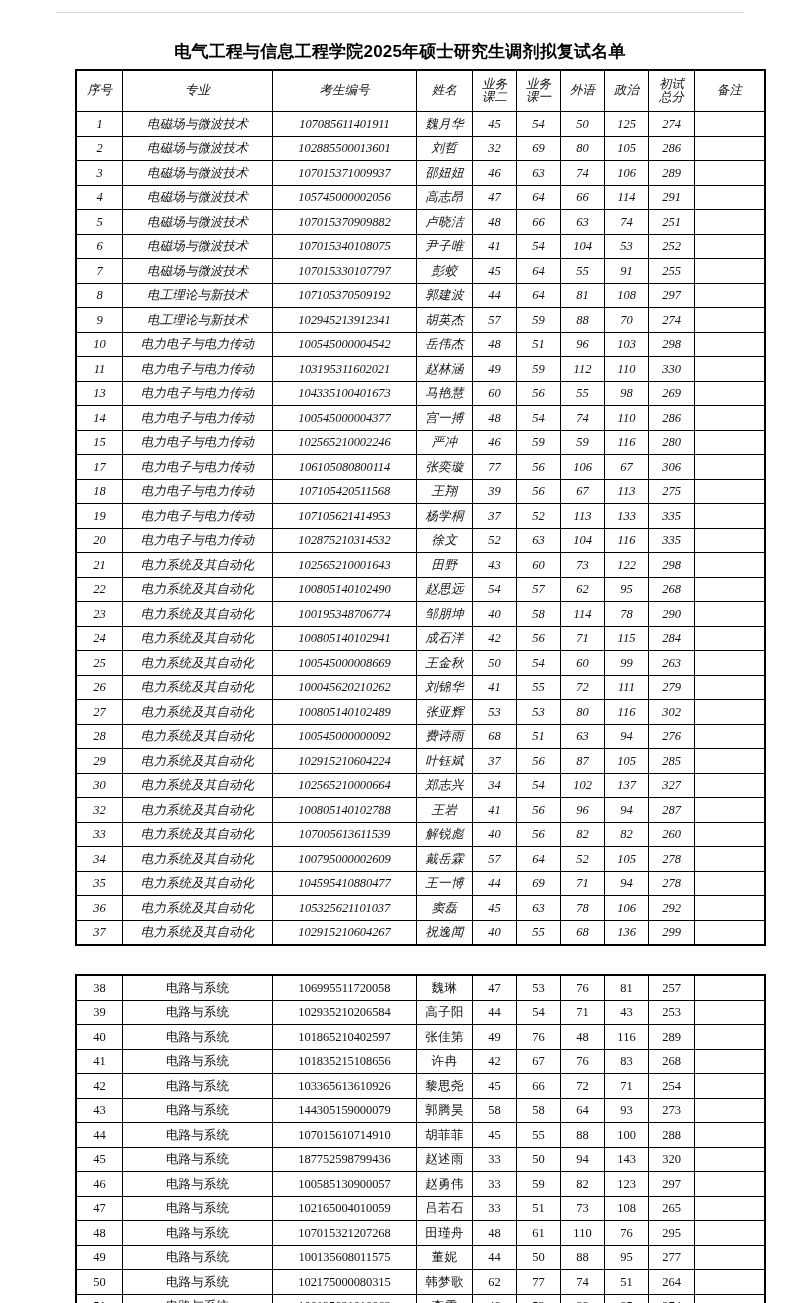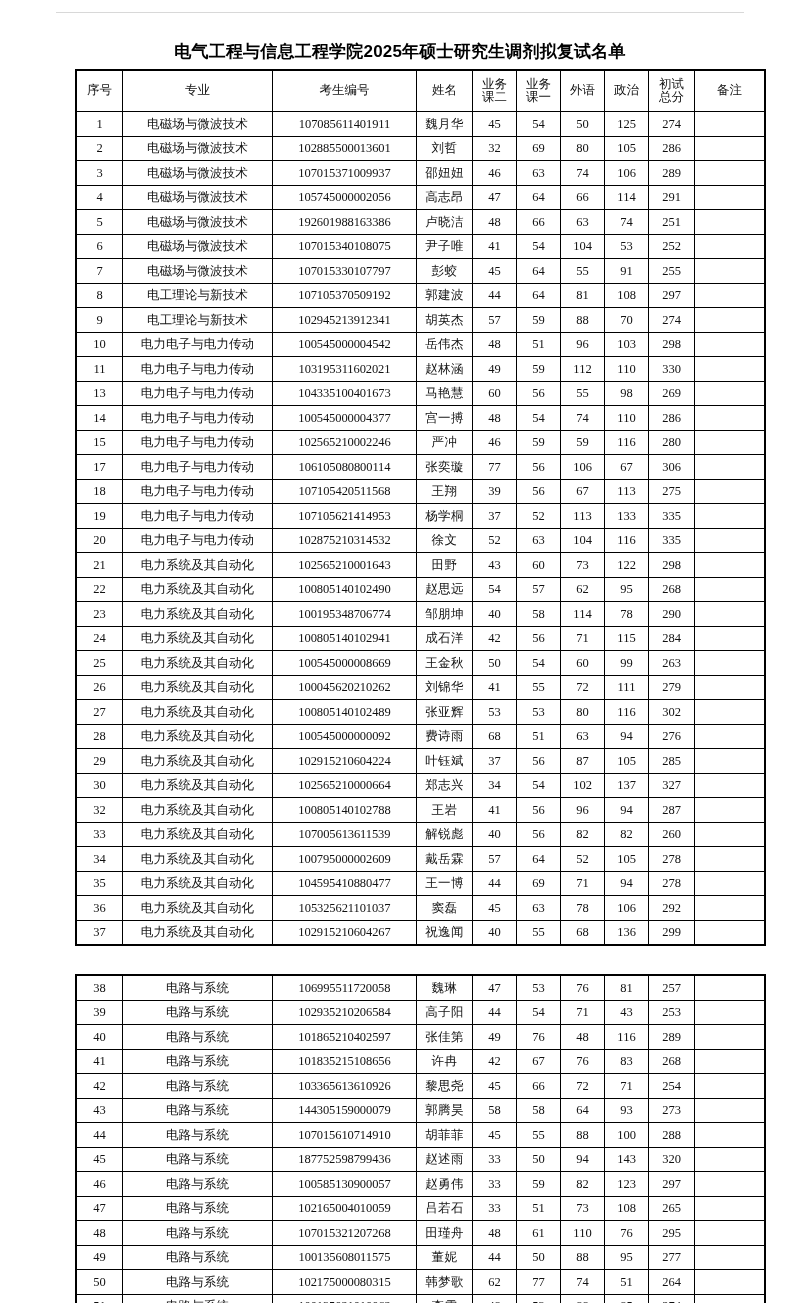--- a/index.html
+++ b/index.html
@@ -46,21 +46,21 @@
     letter-spacing: 0.2px;
     font-family: "Liberation Sans", "DejaVu Sans", sans-serif;
     white-space: nowrap;
   }
 
   .table-block {
     position: absolute;
     left: 76px;
     width: 648px;
   }
-  #table-block-1 { top: 70px; }
+  #table-block-1 { top: 70px; font-style: italic; }
   #table-block-2 { top: 975px; }
 
   table.roster {
     border-collapse: collapse;
     width: 648px;
     table-layout: fixed;
     background: #ffffff;
   }
   table.roster td, table.roster th {
     border: 1px solid #000000;
@@ -214,21 +214,21 @@
             <td class="score">47</td>
             <td class="score">64</td>
             <td class="score">66</td>
             <td class="score">114</td>
             <td class="score">291</td>
             <td class="note"></td>
           </tr>
           <tr>
             <td class="idx">5</td>
             <td class="major">电磁场与微波技术</td>
-            <td class="examno">192601988163386</td>
+            <td class="examno">107015370909882</td>
             <td class="name">卢晓洁</td>
             <td class="score">48</td>
             <td class="score">66</td>
             <td class="score">63</td>
             <td class="score">74</td>
             <td class="score">251</td>
             <td class="note"></td>
           </tr>
           <tr>
             <td class="idx">6</td>

